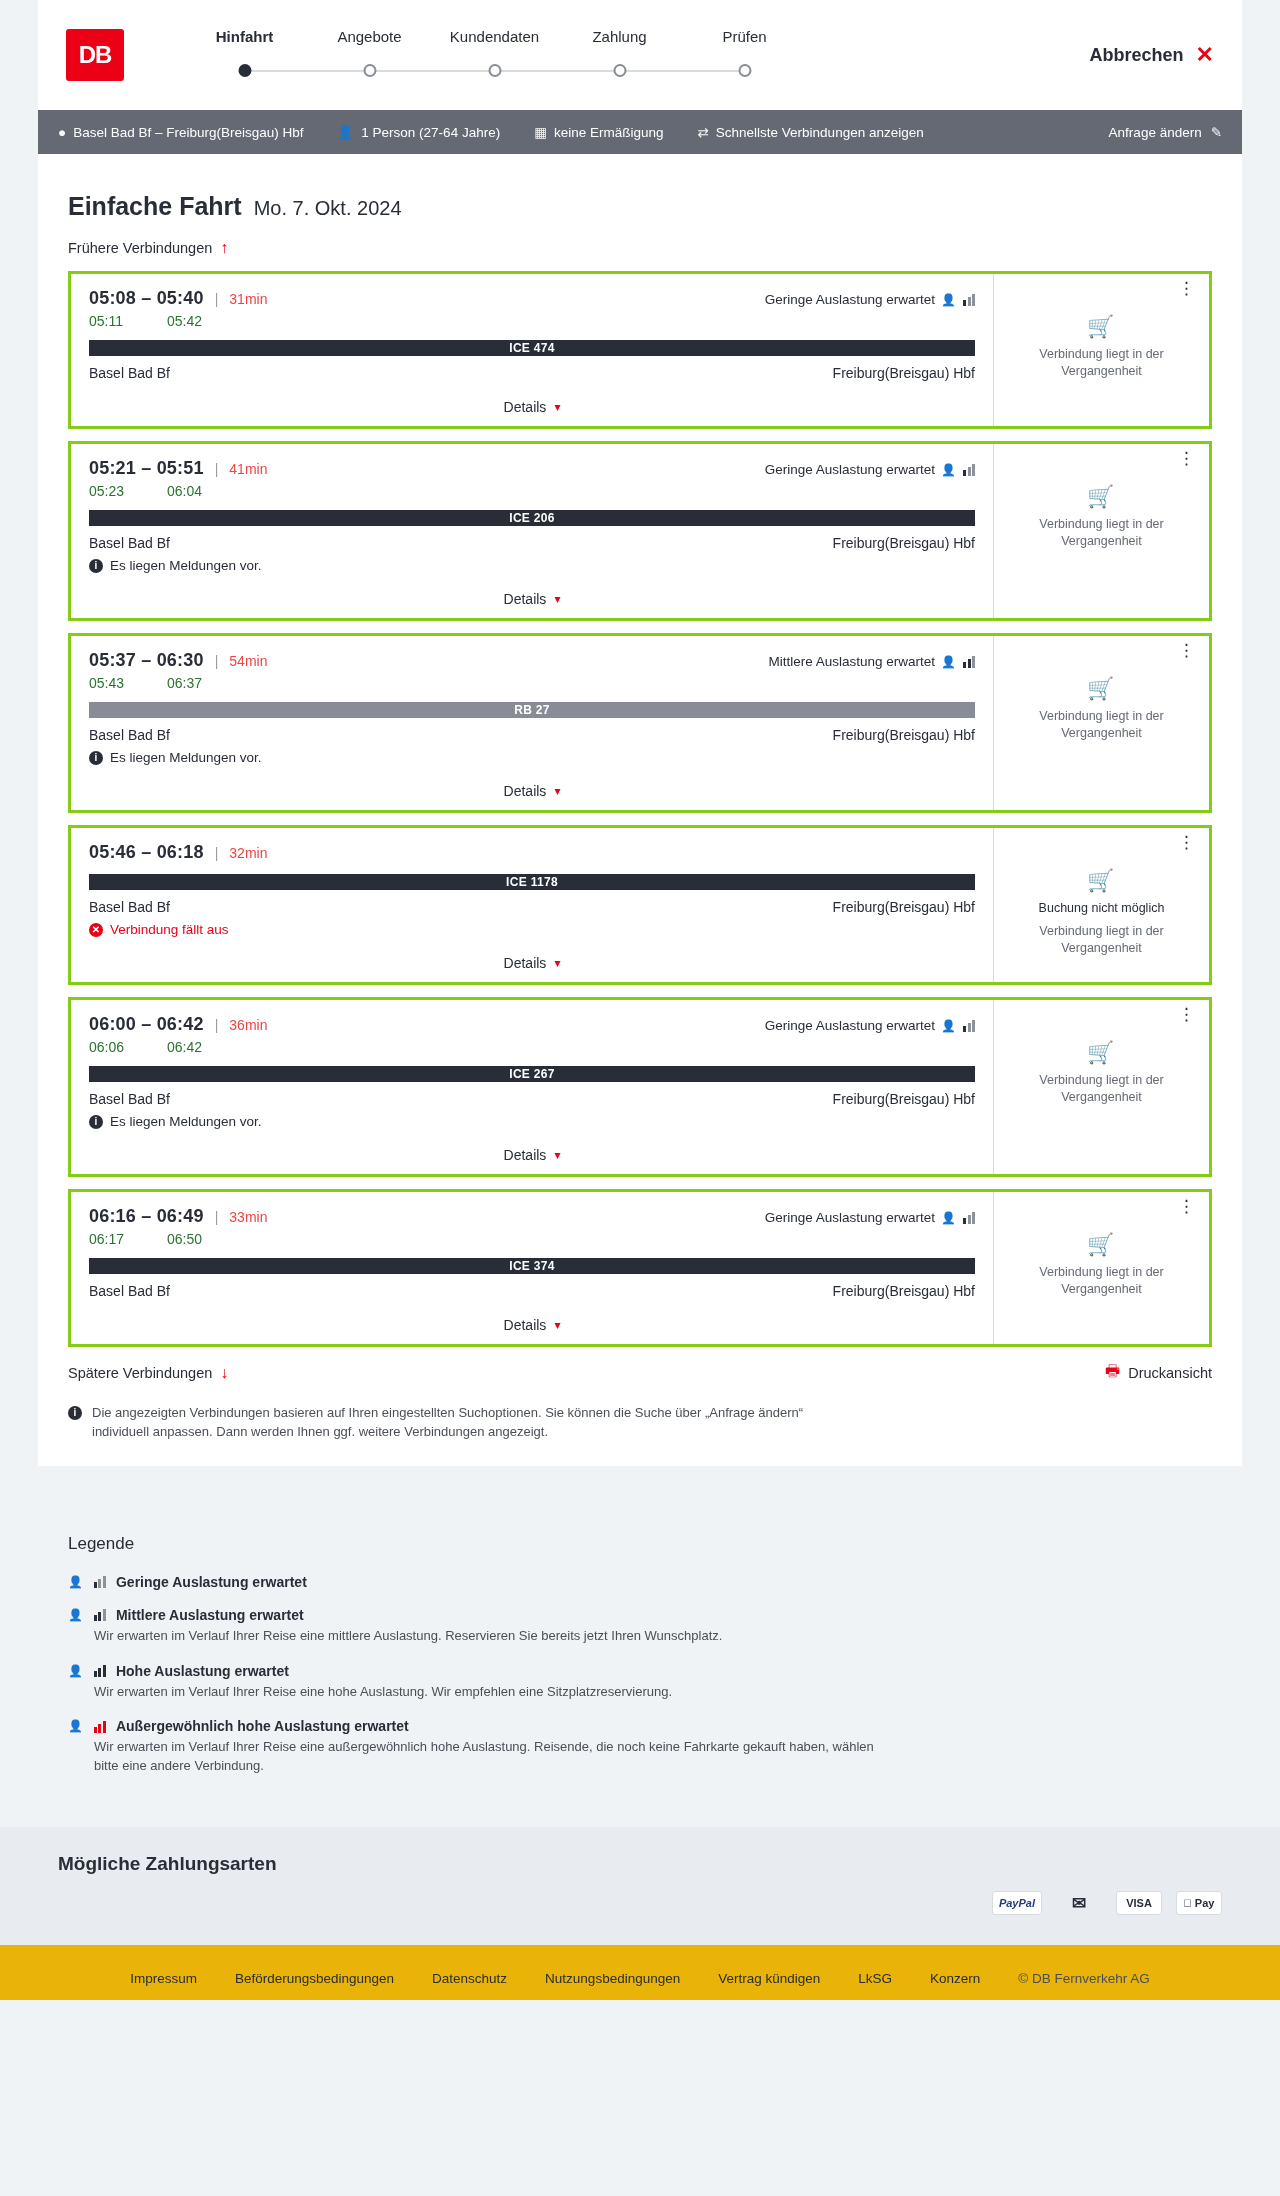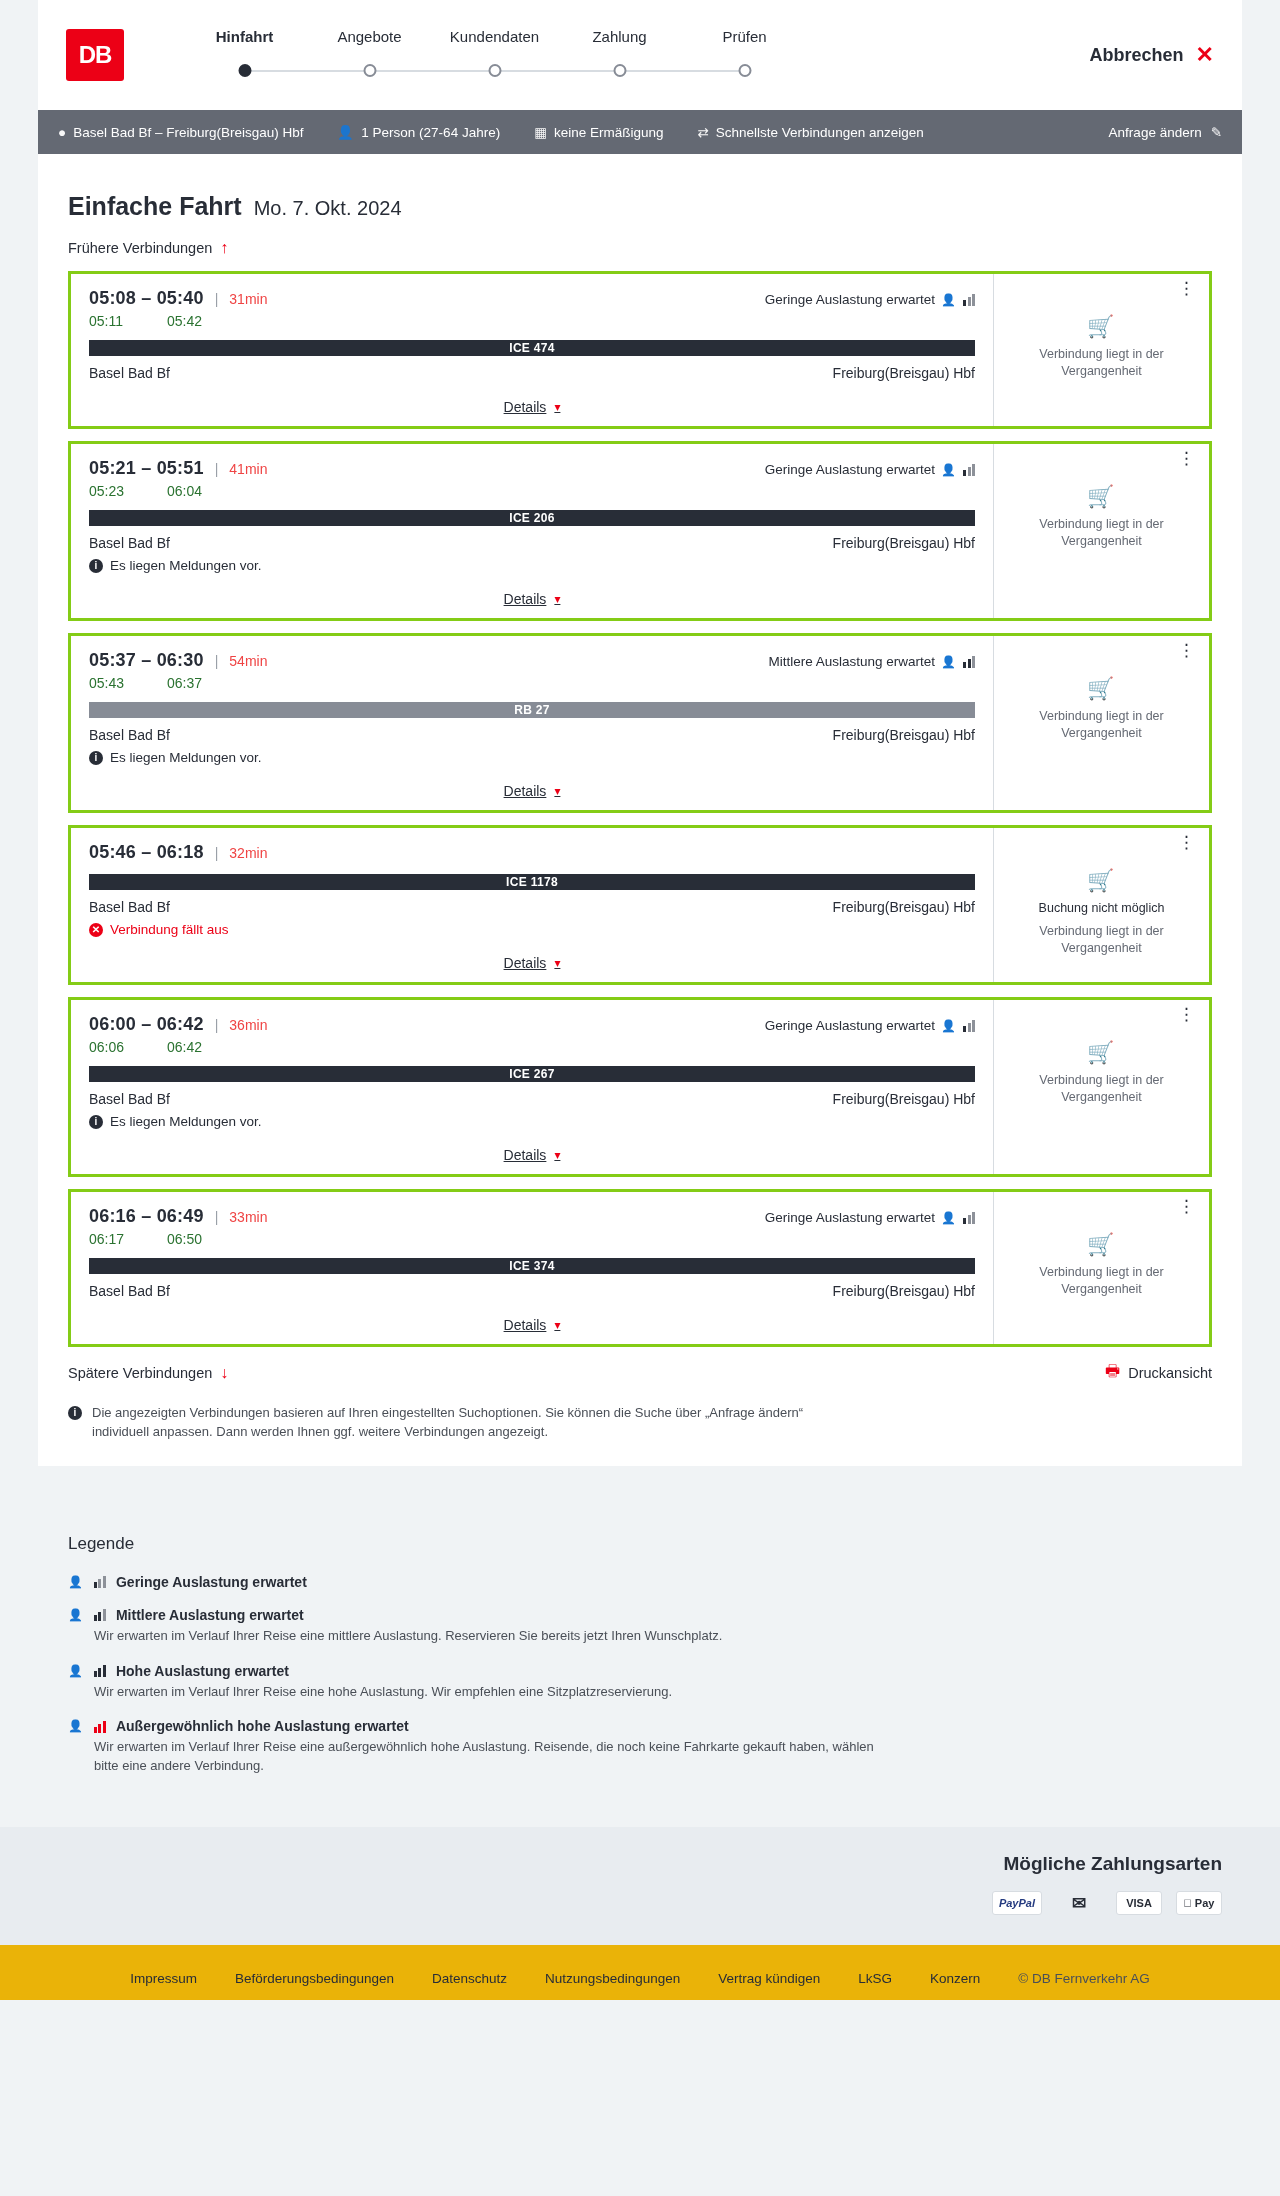--- a/index.html
+++ b/index.html
@@ -114,21 +114,21 @@
   .stations .to { margin-left:auto; }
   .note { margin-top:7px; font-size:13.5px; display:flex; align-items:center; gap:7px; }
   .note .ic {
     width:14px;height:14px;border-radius:50%;background:#282d37;color:#fff;
     font-size:10px;line-height:14px;text-align:center;font-weight:bold;display:inline-block;
   }
   .note.cancel-note { color:#ec0016; }
   .note.cancel-note .ic { background:#ec0016; }
   .details {
     margin-top:8px; padding:10px 0 11px 0; display:flex; align-items:center;
-    justify-content:center; gap:8px; font-size:14px; cursor:pointer;text-decoration:underline;
+    justify-content:center; gap:8px; font-size:14px; cursor:pointer;
   }
   .chev { color:#ec0016; font-size:12px; }
   .kebab {
     position:absolute; top:10px; right:14px; font-size:17px; color:#282d37;
     letter-spacing:0; line-height:.6; cursor:pointer;
   }
   .cart-icon { font-size:22px; margin-top:26px; display:block; }
   .cart-note { font-size:12.5px; color:#646973; line-height:1.35; margin-top:6px; padding:0 26px; }
   .cart-note.bold { color:#282d37; }
 
@@ -149,21 +149,21 @@
 
   
   .legend { background:#f0f3f5; padding:36px 68px 34px 68px;margin-top:32px; }
   .legend h3 { font-size:17px; font-weight:normal; margin:0 0 20px 0; color:#282d37; }
   .legend-item { margin-bottom:17px; }
   .legend-head { display:flex; align-items:center; gap:10px; font-size:14px; font-weight:bold; }
   .legend-desc { font-size:13px; color:#4a4f57; margin-top:4px; margin-left:26px; line-height:1.45; max-width:780px;}
   .occ-bars.red i { background:#ec0016; }
 
   
-  .payments { background:#e8ecf0; padding:26px 58px 30px 58px; text-align:right; }
+  .payments { background:#e8ecf0; padding:26px 58px 30px 58px; text-align:left; }
   .pay-title { font-size:19px; font-weight:bold; margin-bottom:16px; }
   .pay-icons { display:flex; gap:14px; justify-content:flex-end; align-items:center; }
   .pay-badge {
     height:24px; min-width:46px; background:#fff; border:1px solid #d7dce1; border-radius:3px;
     display:flex; align-items:center; justify-content:center; font-size:11px; font-weight:bold;
     padding:0 6px; color:#282d37;
   }
   .pay-badge.paypal { color:#253b80; font-style:italic; }
   .pay-plain { background:none; border:none; font-size:17px; }
 

